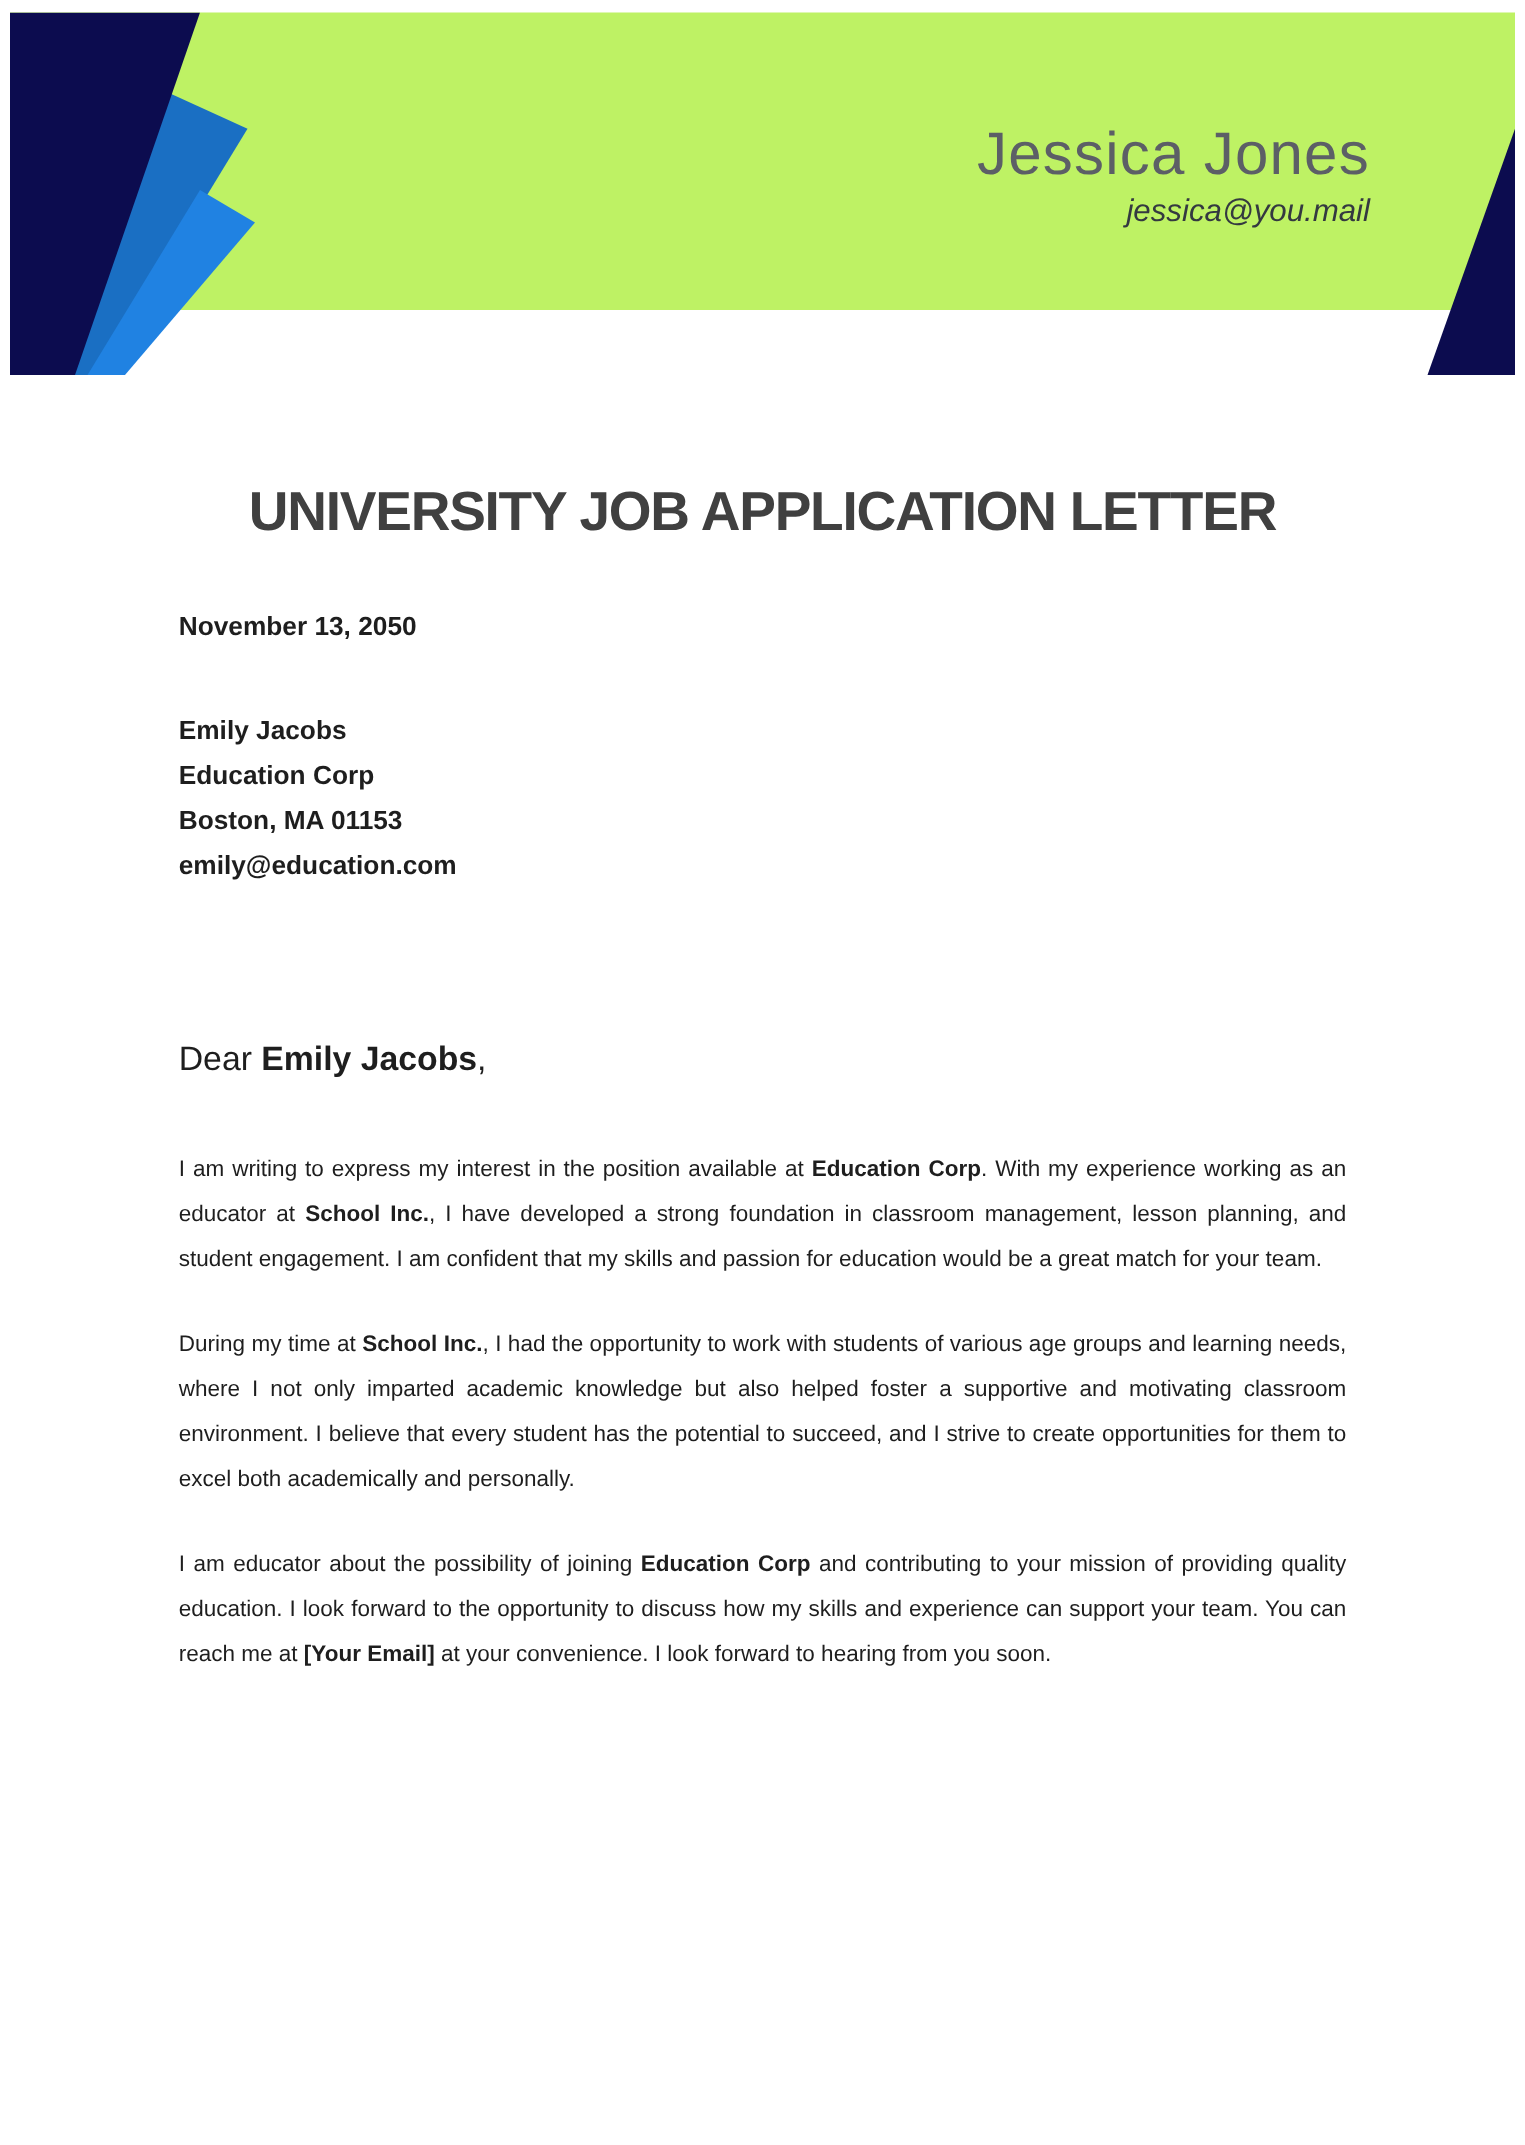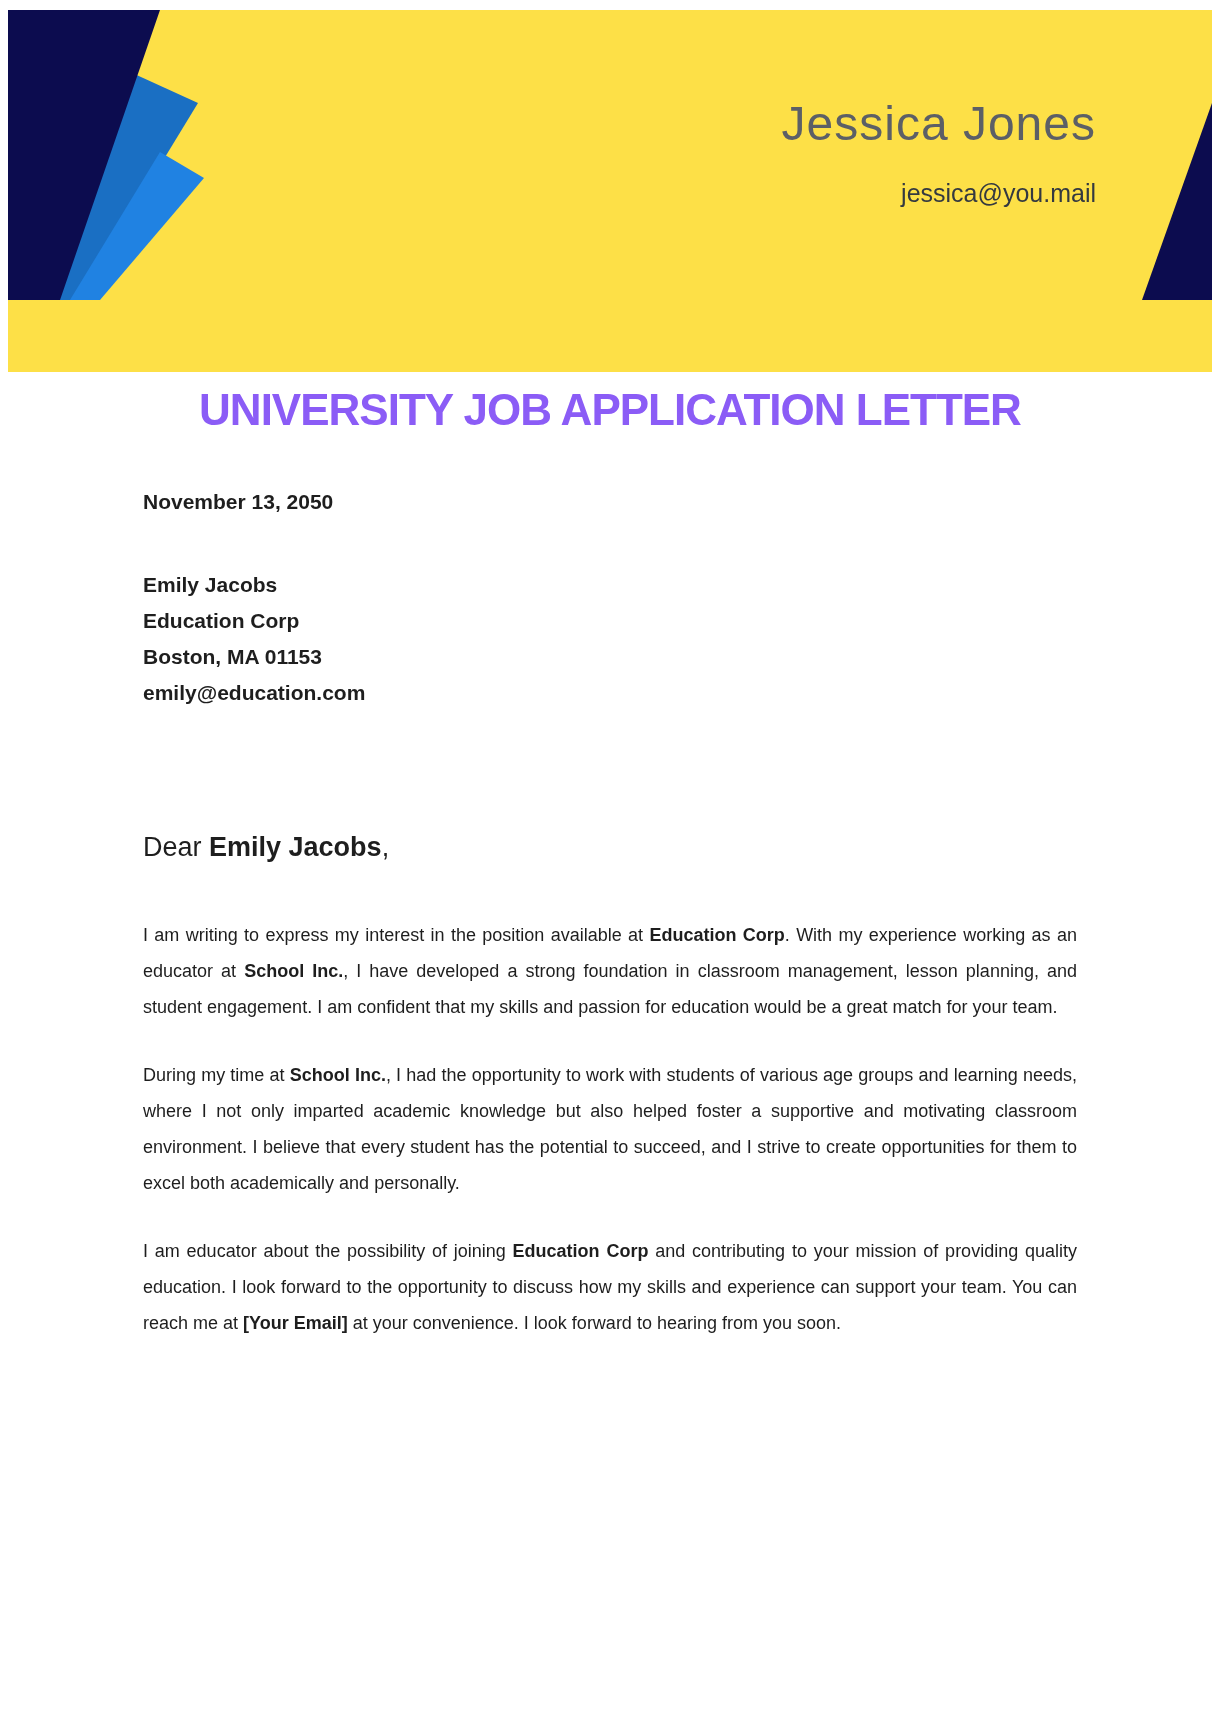--- a/index.html
+++ b/index.html
@@ -10,59 +10,60 @@
     background: #ffffff;
     font-family: "Liberation Sans", sans-serif;
     overflow: hidden;
   }
   
   .band {
     position: absolute;
     left: 8px;
     top: 10px;
     width: 1204px;
-    height: 362px;
-    background: #fde047;
+    height: 238px;
+    background: #bef264;
   }
   .band svg { position: absolute; left: 0; top: 0; display: block; }
   .header-text {
     position: absolute;
     top: 86px;
     right: 116px;
     text-align: right;
   }
   .header-name {
     font-size: 48px;
     line-height: 1.15;
     letter-spacing: 1px;
     color: #5c5f66;
     font-weight: 400;
   }
   .header-email {
-    margin-top: 28px;
+    margin-top: 4px;
     font-size: 25px;
     color: #343940;
     font-weight: 400;
+    font-style: italic;
   }
   
   .content {
     position: absolute;
     left: 143px;
     top: 300px;
     width: 934px;
     color: #1e1e1e;
   }
   .doc-title {
     margin-top: 84px;
     text-align: center;
     font-size: 44px;
     line-height: 52px;
     font-weight: 700;
     letter-spacing: -1px;
-    color: #8b5cf6;
+    color: #404040;
   }
   .date-line {
     margin-top: 48px;
     font-size: 21px;
     line-height: 36px;
     font-weight: 700;
   }
   .recipient-block { margin-top: 47px; }
   .recipient-line {
     font-size: 21px;

